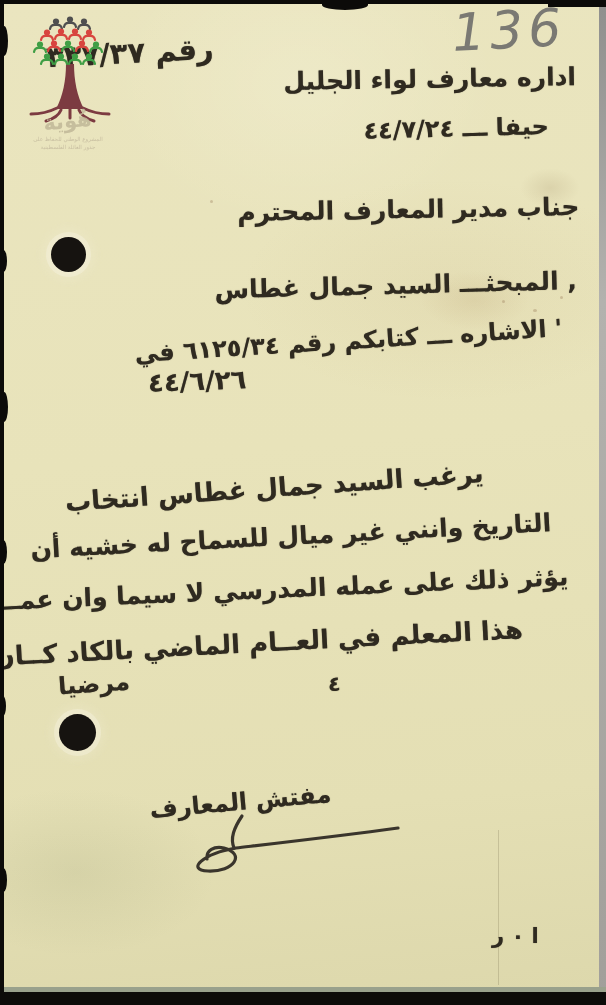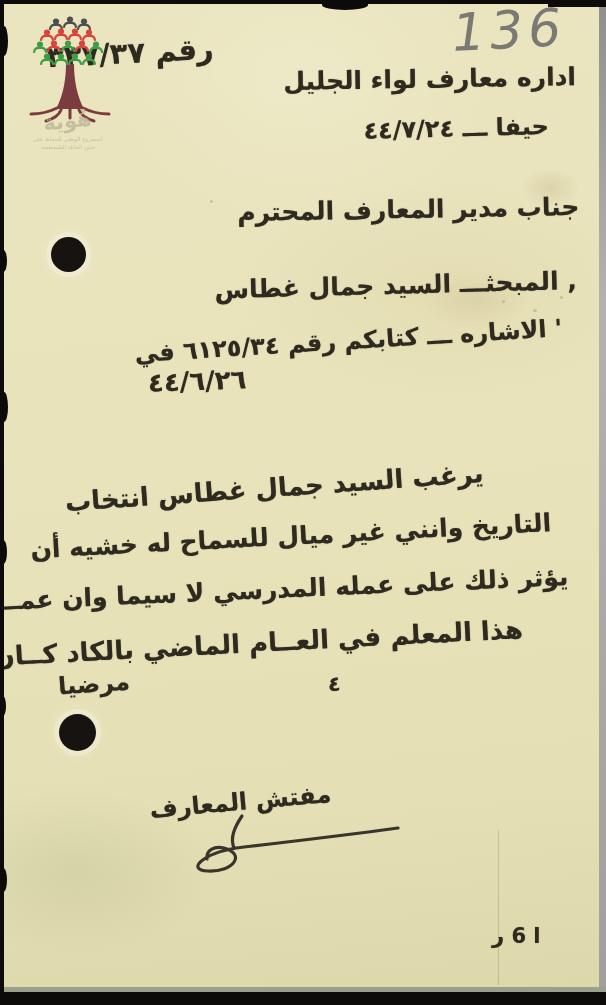--- a/index.html
+++ b/index.html
@@ -180,21 +180,21 @@
 
   <div class="hole" style="left:51px; top:237px; width:35px; height:35px;"></div>
   <div class="hole" style="left:59px; top:714px; width:37px; height:37px;"></div>
 
   <div class="hw" style="right:276px; top:780px; font-size:24px; transform:rotate(-5deg); transform-origin:top right;">مفتش المعارف</div>
   <svg class="sig-svg" style="left:160px; top:812px;" width="250" height="65" viewBox="0 0 250 65">
     <path d="M82,4 C74,16 70,26 74,36" stroke="#3a352c" stroke-width="3.2" fill="none" stroke-linecap="round"></path>
     <path d="M238,16 C180,24 110,32 76,36 C42,42 26,58 48,59 C74,60 86,42 64,36 C54,34 46,38 47,47" stroke="#3a352c" stroke-width="3.2" fill="none" stroke-linecap="round"></path>
   </svg>
 
-  <div class="hw" style="left:492px; top:924px; font-size:21px;">ا 6 ر</div>
+  <div class="hw" style="left:492px; top:924px; font-size:21px;">ا ٠ ر</div>
 
   <div>
     <div class="edge" style="left:0; top:0; width:606px; height:4px;"></div>
     <div class="edge" style="left:548px; top:0; width:58px; height:7px;"></div>
     <div class="edge" style="left:322px; top:0; width:46px; height:10px; border-radius:0 0 50% 50%;"></div>
     <div class="edge" style="left:0; top:0; width:4px; height:1005px;"></div>
     <div class="edge" style="left:0; top:26px; width:8px; height:30px; border-radius:0 60% 60% 0;"></div>
     <div class="edge" style="left:0; top:250px; width:7px; height:22px; border-radius:0 60% 60% 0;"></div>
     <div class="edge" style="left:0; top:392px; width:8px; height:30px; border-radius:0 60% 60% 0;"></div>
     <div class="edge" style="left:0; top:540px; width:7px; height:24px; border-radius:0 60% 60% 0;"></div>

